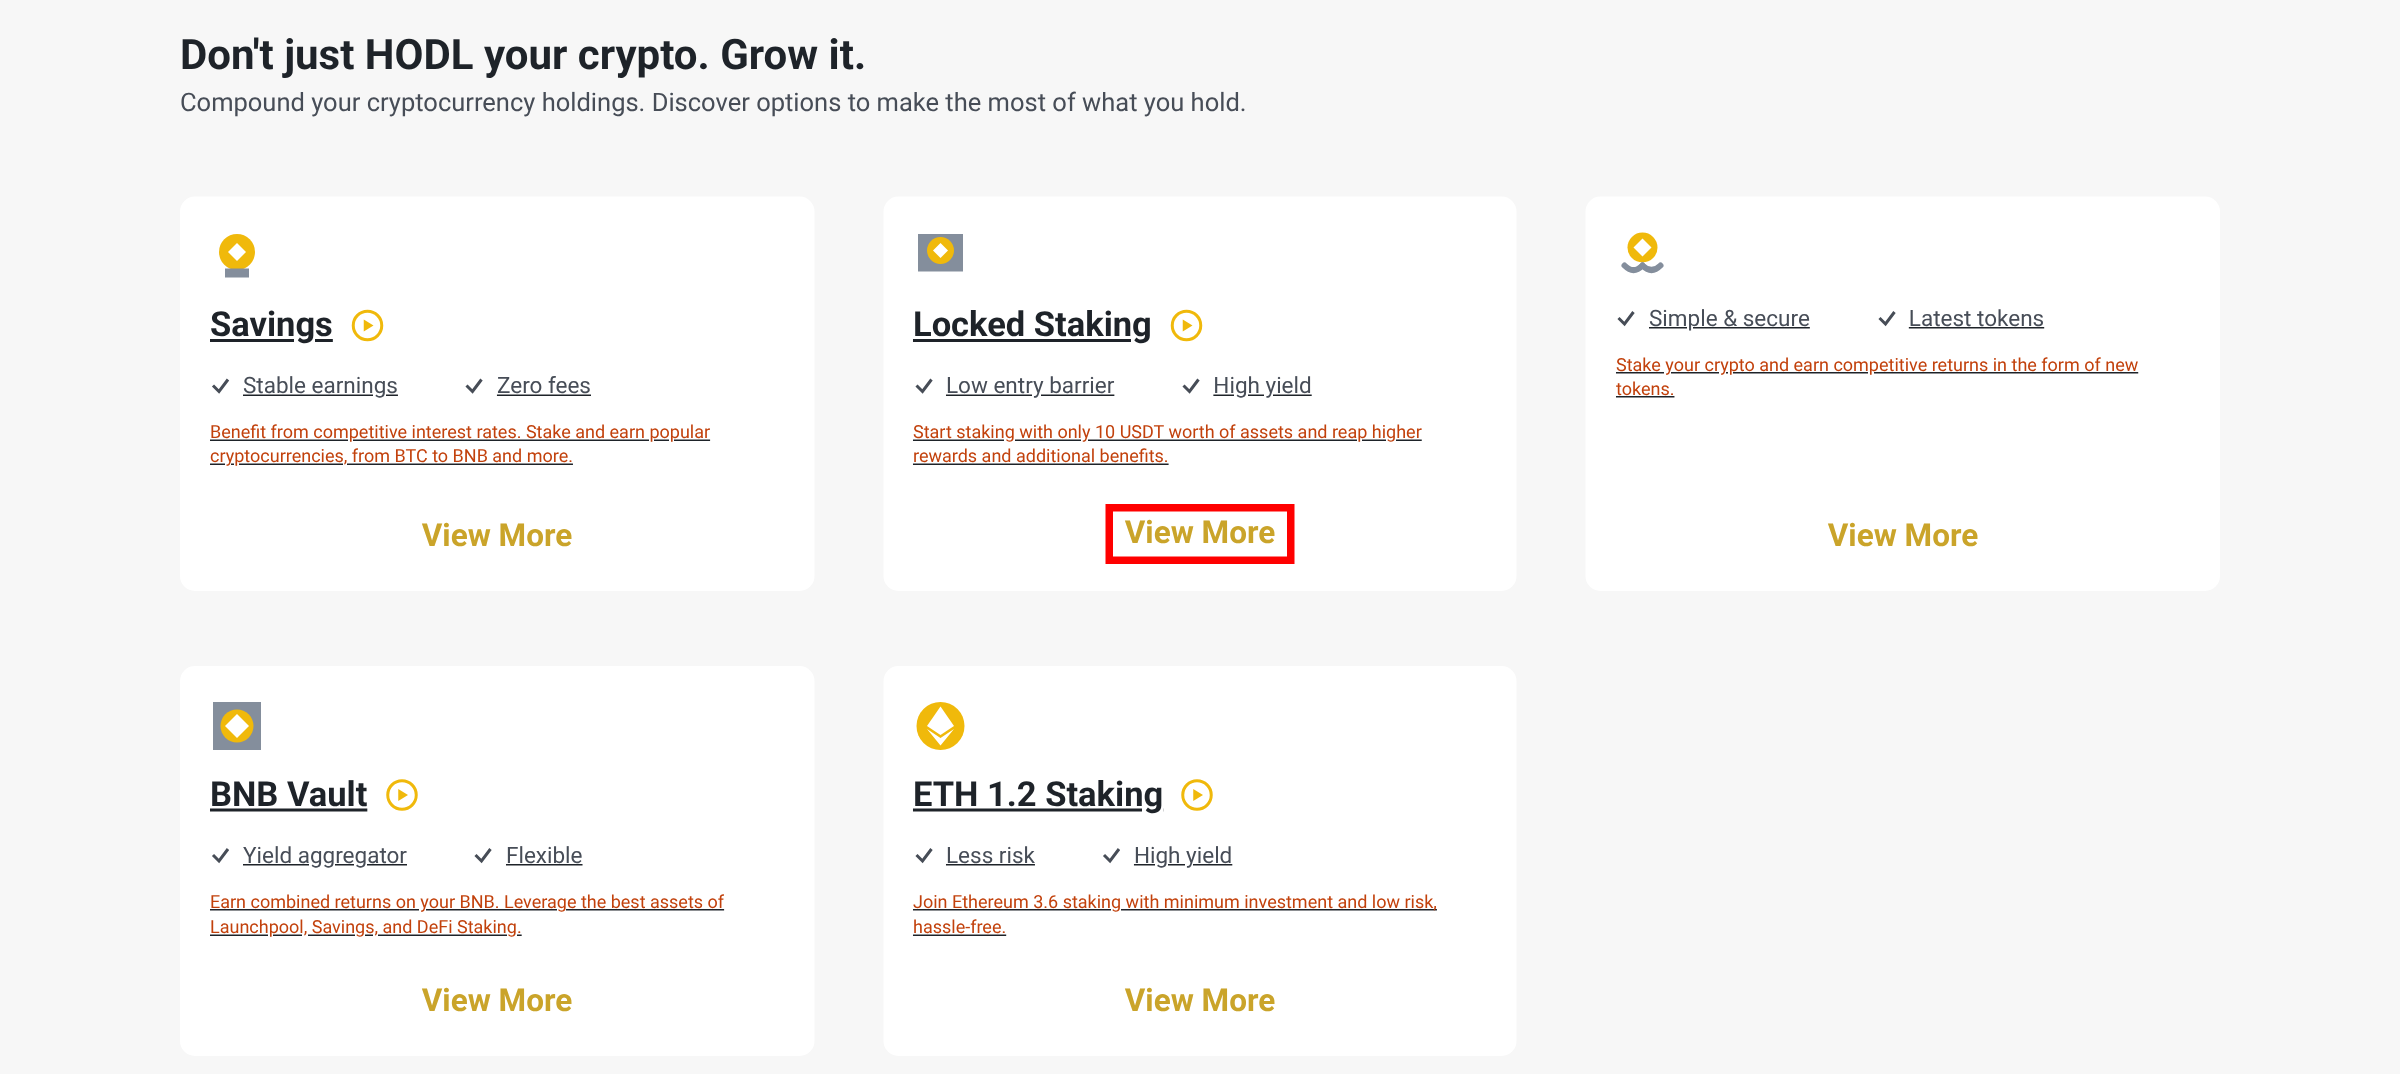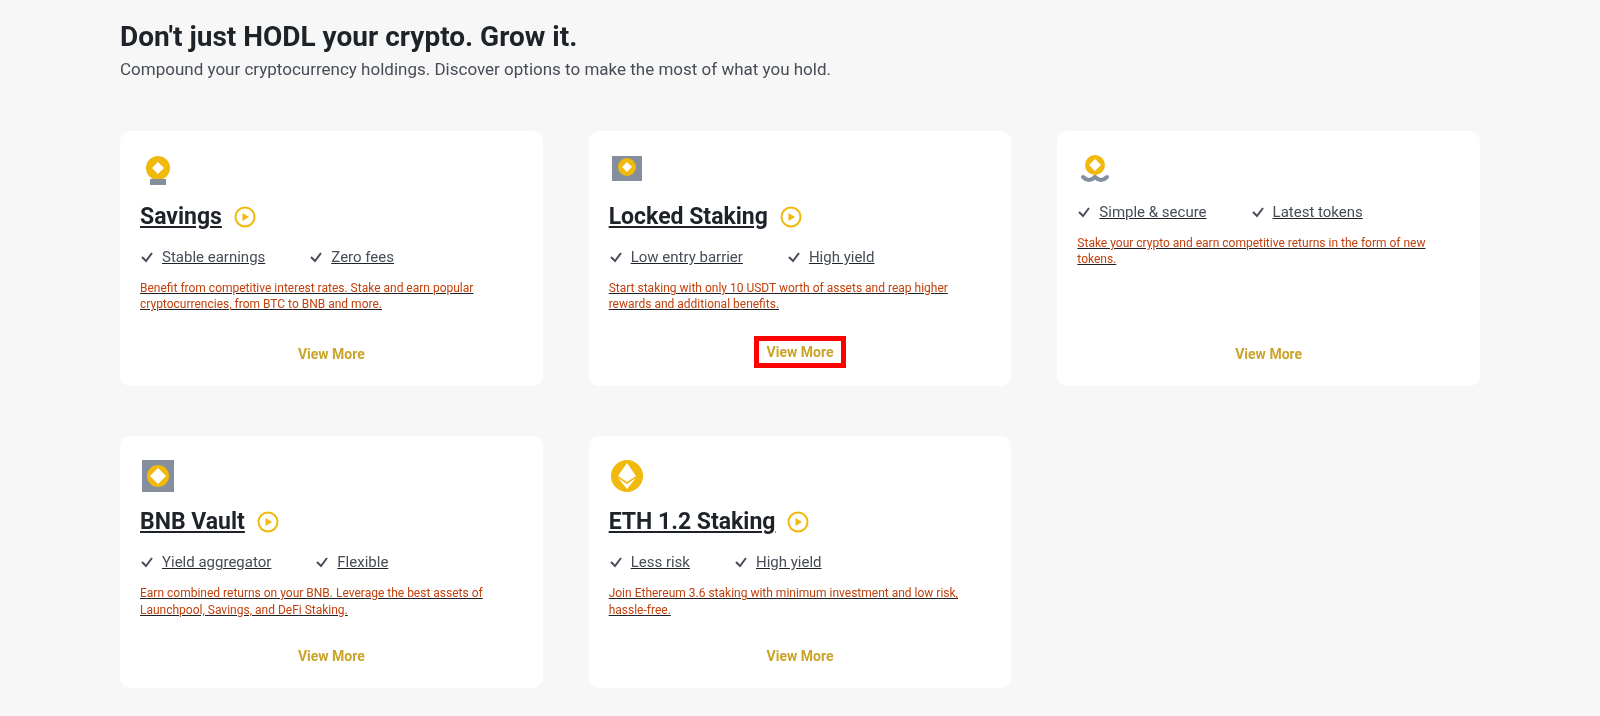--- a/index.html
+++ b/index.html
@@ -79,21 +79,21 @@
     font-size: 12px;
     color: #c2410c;
     line-height: 1.35;
     margin-bottom: 24px;
     flex-grow: 1;
   }
   .view-more {
     text-align: center;
   }
   .view-more-link {
-    font-size: 14px;
+    font-size: 21px;
     font-weight: 700;
     color: #caa42a;
     cursor: pointer;
     display: inline-block;
     padding: 6px 12px;
   }
   .highlighted {
     border: 5px solid #ff0000;
     padding: 3px 8px;
   }

